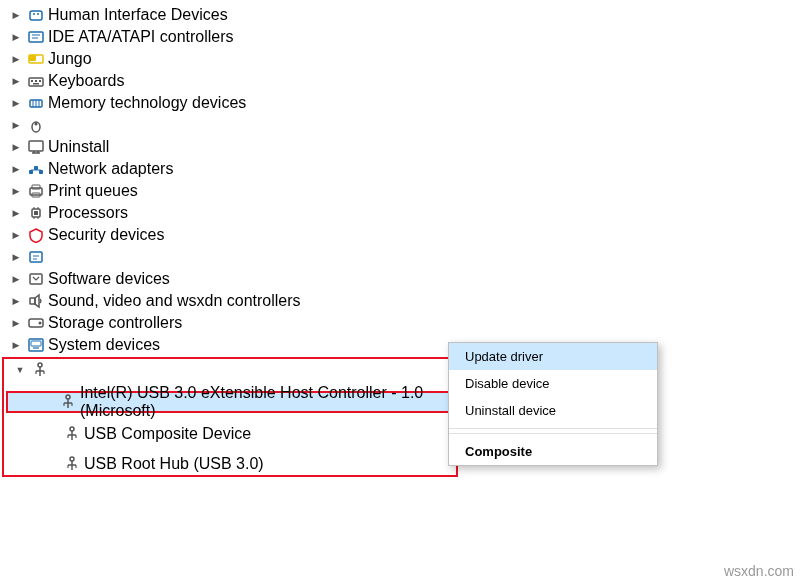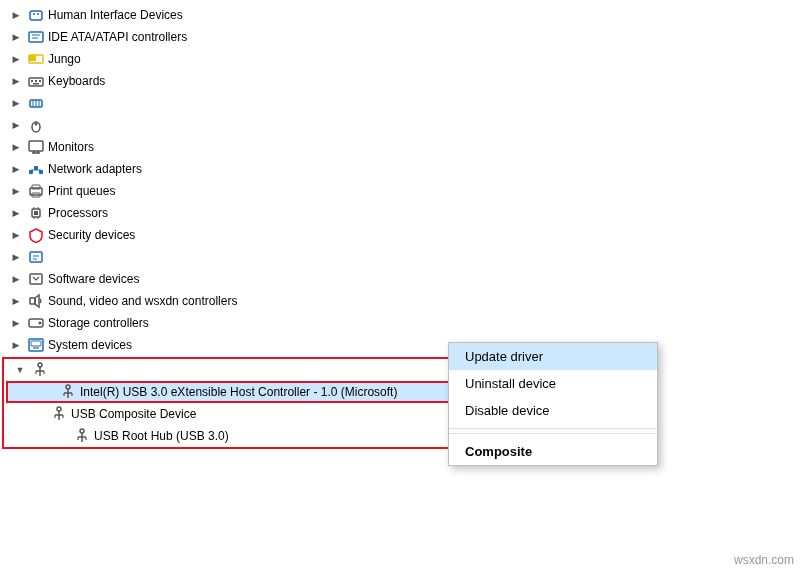--- a/index.html
+++ b/index.html
@@ -51,21 +51,21 @@
       width: 18px;
       height: 18px;
       margin: 0 3px;
       flex-shrink: 0;
       display: inline-flex;
       align-items: center;
       justify-content: center;
     }
 
     .item-label {
-      font-size: 12px;
+      font-size: 16px;
     }
 
     
     .context-menu {
       position: absolute;
       top: 342px;
       left: 448px;
       width: 210px;
       background: #ffffff;
       border: 1px solid #c0c0c0;
@@ -89,23 +89,23 @@
     }
 
     .context-menu-separator {
       height: 1px;
       background: #e0e0e0;
       margin: 4px 0;
     }
 
     .watermark {
       position: absolute;
-      bottom: 16px;
+      bottom: 4px;
       right: 6px;
-      font-size: 12px;
+      font-size: 14px;
       color: #999;
     }
   </style>
 </head>
 <body>
 
 <div class="device-manager">
   <div class="tree-container">
 
     <div class="tree-item">
@@ -160,20 +160,21 @@
     <div class="tree-item">
       <span class="expand-icon">▶</span>
       <span class="device-icon">
         <svg width="16" height="16" viewBox="0 0 16 16">
             <rect x="2" y="5" width="12" height="7" rx="1" fill="none" stroke="#1e6cb0" stroke-width="1.5"></rect>
             <line x1="5" y1="5" x2="5" y2="12" stroke="#1e6cb0" stroke-width="1"></line>
             <line x1="8" y1="5" x2="8" y2="12" stroke="#1e6cb0" stroke-width="1"></line>
             <line x1="11" y1="5" x2="11" y2="12" stroke="#1e6cb0" stroke-width="1"></line>
           </svg>
       </span>
+      <span class="item-label">Memory technology devices</span>
     </div>
 
     <div class="tree-item">
       <span class="expand-icon">▶</span>
       <span class="device-icon">
         <svg width="16" height="16" viewBox="0 0 16 16">
             <ellipse cx="8" cy="10" rx="4" ry="5" fill="none" stroke="#555" stroke-width="1.5"></ellipse>
             <line x1="8" y1="5" x2="8" y2="8" stroke="#555" stroke-width="1"></line>
             <ellipse cx="8" cy="7" rx="1.5" ry="1.5" fill="#555"></ellipse>
           </svg>
@@ -183,21 +184,21 @@
     <div class="tree-item">
       <span class="expand-icon">▶</span>
       <span class="device-icon">
         <svg width="16" height="16" viewBox="0 0 16 16">
             <rect x="1" y="2" width="14" height="10" rx="1" fill="none" stroke="#555" stroke-width="1.5"></rect>
             <line x1="6" y1="12" x2="6" y2="14" stroke="#555" stroke-width="1.5"></line>
             <line x1="10" y1="12" x2="10" y2="14" stroke="#555" stroke-width="1.5"></line>
             <line x1="4" y1="14" x2="12" y2="14" stroke="#555" stroke-width="1.5"></line>
           </svg>
       </span>
-      <span class="item-label">Monitors</span>
+      <span class="item-label">Uninstall</span>
     </div>
 
     <div class="tree-item">
       <span class="expand-icon">▶</span>
       <span class="device-icon">
         <svg width="16" height="16" viewBox="0 0 16 16">
             <rect x="1" y="9" width="4" height="4" rx="1" fill="#1e6cb0"></rect>
             <rect x="6" y="5" width="4" height="4" rx="1" fill="#1e6cb0"></rect>
             <rect x="11" y="9" width="4" height="4" rx="1" fill="#1e6cb0"></rect>
             <line x1="3" y1="9" x2="8" y2="9" stroke="#1e6cb0" stroke-width="1"></line>
@@ -309,68 +310,68 @@
           <svg width="16" height="16" viewBox="0 0 16 16">
               <circle cx="8" cy="3" r="2" fill="none" stroke="#555" stroke-width="1.5"></circle>
               <line x1="8" y1="5" x2="8" y2="14" stroke="#555" stroke-width="1.5"></line>
               <line x1="4" y1="9" x2="12" y2="9" stroke="#555" stroke-width="1.5"></line>
               <line x1="12" y1="9" x2="12" y2="12" stroke="#555" stroke-width="1.2"></line>
               <line x1="4" y1="9" x2="4" y2="12" stroke="#555" stroke-width="1.2"></line>
             </svg>
         </span>
       </div>
 
-      <div style="display:flex; align-items:center; height:22px; padding-left:32px; background:#cce8ff; border: 2px solid #e81123; margin: 0 2px;">
+      <div style="display:flex; align-items:center; height:22px; padding-left:32px; background:#cce8ff; border: 2px solid #e81123; margin: 10px 2px;">
         <span class="expand-icon" style="width:16px;"></span>
         <span class="device-icon">
           <svg width="16" height="16" viewBox="0 0 16 16">
               <circle cx="8" cy="3" r="2" fill="none" stroke="#555" stroke-width="1.5"></circle>
               <line x1="8" y1="5" x2="8" y2="14" stroke="#555" stroke-width="1.5"></line>
               <line x1="4" y1="9" x2="12" y2="9" stroke="#555" stroke-width="1.5"></line>
               <line x1="12" y1="9" x2="12" y2="12" stroke="#555" stroke-width="1.2"></line>
               <line x1="4" y1="9" x2="4" y2="12" stroke="#555" stroke-width="1.2"></line>
             </svg>
         </span>
         <span class="item-label">Intel(R) USB 3.0 eXtensible Host Controller - 1.0 (Microsoft)</span>
       </div>
 
-      <div style="display:flex; align-items:center; height:22px; padding-left:27px;">
+      <div style="display:flex; align-items:center; height:22px; padding-left:40px;">
         <span class="expand-icon" style="width:16px;"></span>
         <span class="device-icon">
           <svg width="16" height="16" viewBox="0 0 16 16">
               <circle cx="8" cy="3" r="2" fill="none" stroke="#555" stroke-width="1.5"></circle>
               <line x1="8" y1="5" x2="8" y2="14" stroke="#555" stroke-width="1.5"></line>
               <line x1="4" y1="9" x2="12" y2="9" stroke="#555" stroke-width="1.5"></line>
               <line x1="12" y1="9" x2="12" y2="12" stroke="#555" stroke-width="1.2"></line>
               <line x1="4" y1="9" x2="4" y2="12" stroke="#555" stroke-width="1.2"></line>
             </svg>
         </span>
         <span class="item-label">USB Composite Device</span>
       </div>
 
-      <div style="display:flex; align-items:center; height:22px; padding-left:50px;">
+      <div style="display:flex; align-items:center; height:22px; padding-left:40px;margin-top:8px;">
         <span class="expand-icon" style="width:16px;"></span>
         <span class="device-icon">
           <svg width="16" height="16" viewBox="0 0 16 16">
               <circle cx="8" cy="3" r="2" fill="none" stroke="#555" stroke-width="1.5"></circle>
               <line x1="8" y1="5" x2="8" y2="14" stroke="#555" stroke-width="1.5"></line>
               <line x1="4" y1="9" x2="12" y2="9" stroke="#555" stroke-width="1.5"></line>
               <line x1="12" y1="9" x2="12" y2="12" stroke="#555" stroke-width="1.2"></line>
               <line x1="4" y1="9" x2="4" y2="12" stroke="#555" stroke-width="1.2"></line>
             </svg>
         </span>
         <span class="item-label">USB Root Hub (USB 3.0)</span>
       </div>
     </div>
 
   </div>
 
   <div class="context-menu">
     <div class="context-menu-item active">Update driver</div>
+    <div class="context-menu-item">Disable device</div>
     <div class="context-menu-item">Uninstall device</div>
-    <div class="context-menu-item">Disable device</div>
     <div class="context-menu-separator"></div>
     <div class="context-menu-separator"></div>
     <div class="context-menu-item bold">Composite</div>
   </div>
 
   <div class="watermark">wsxdn.com</div>
 </div>
 
 </body></html>

